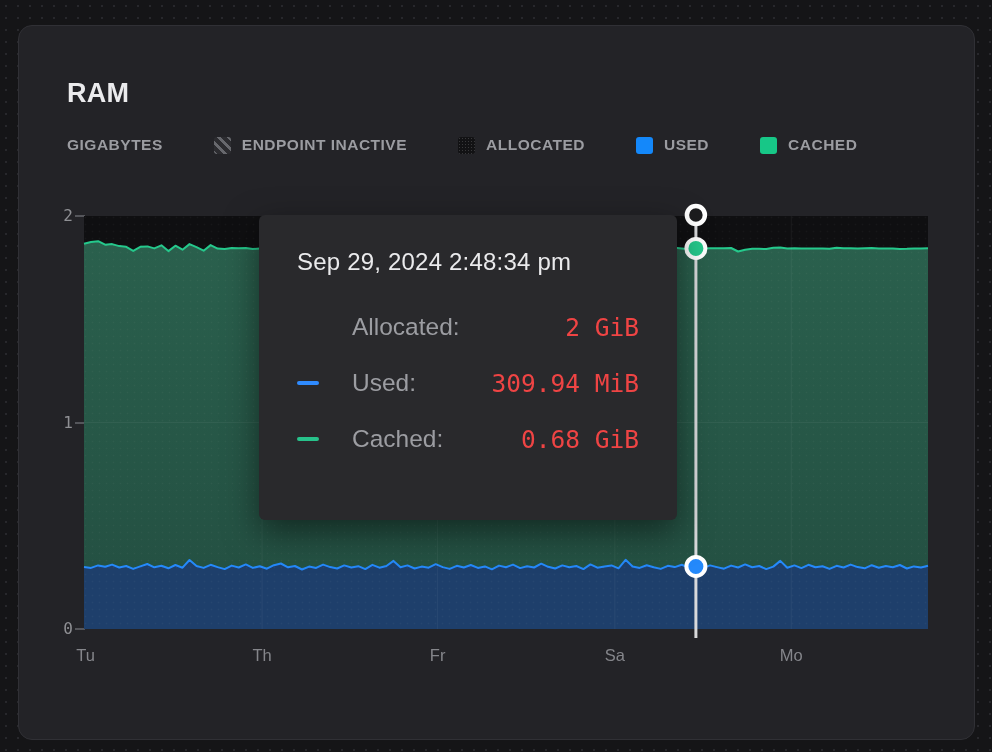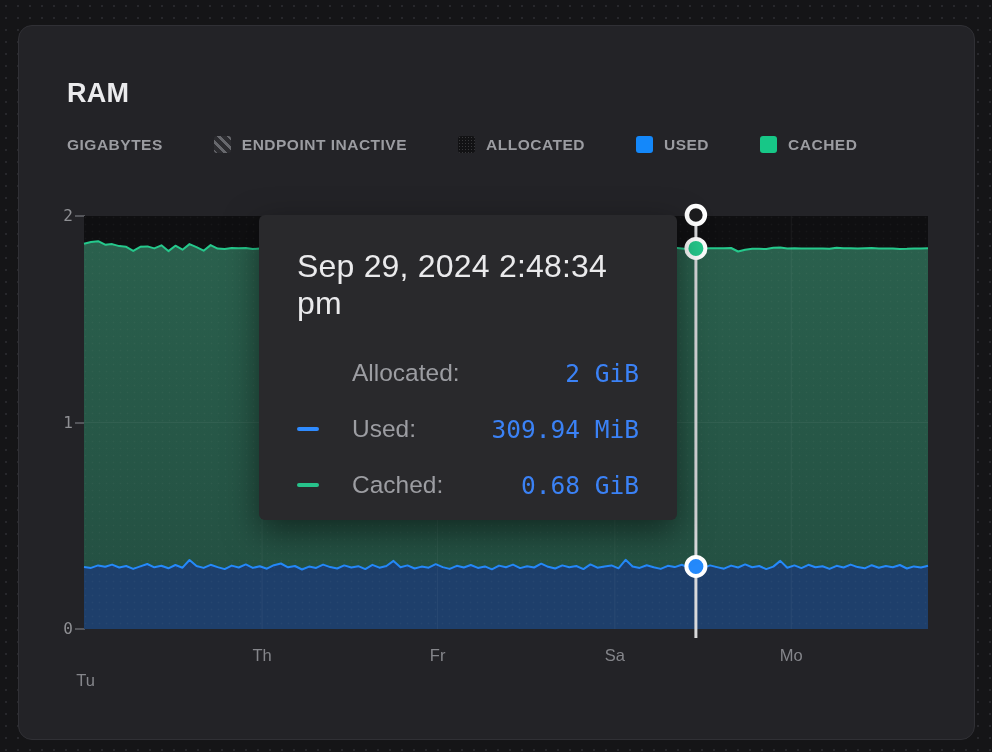--- a/index.html
+++ b/index.html
@@ -21,21 +21,21 @@
     position:absolute; left:48px; top:52px;
     font-size:27px; font-weight:600; color:#ebebed; letter-spacing:.2px;
   }
   .legend {
     position:absolute; left:48px; top:108px; height:22px;
     display:flex; align-items:center; gap:51px; white-space:nowrap;
   }
   .legend-unit, .legend-label {
     font-size:15.5px; font-weight:600; letter-spacing:.5px; color:#9b9ca1;
   }
-  .legend-item { display:flex; gap:11px; cursor:pointer; }
+  .legend-item { display:flex; align-items:center; gap:11px; cursor:pointer; }
   .swatch { width:17px; height:17px; border-radius:3px; flex:none; }
   .swatch-hatch {
     background:repeating-linear-gradient(45deg,#67686d 0 2.5px,#2c2c30 2.5px 7px);
   }
   .swatch-alloc {
     background-color:#121214;
     background-image:radial-gradient(rgba(255,255,255,.16) .8px, transparent .8px);
     background-size:3px 3px; background-position:0 6px;
   }
   
@@ -51,30 +51,30 @@
     position:absolute; top:619px; transform:translateX(-50%);
     font-size:16.5px; color:#85868b; line-height:20px;
   }
   
   .tooltip {
     position:absolute; left:240px; top:189px; width:418px; height:305px;
     background:#29292c; border-radius:6px; padding:33px 38px;
     box-shadow:0 12px 34px rgba(0,0,0,.5); z-index:5;
   }
   .tooltip-title {
-    font-size:32px; font-weight:500; color:#eaeaec; letter-spacing:.2px;
+    font-size:24px; font-weight:500; color:#eaeaec; letter-spacing:.2px;
     margin:0 0 35px 0;
   }
   .trow { display:flex; align-items:center; height:32px; margin-bottom:24px;gap:18px; }
   .trow-dash { width:22px; height:4.5px; border-radius:2.5px; margin-right:15px; flex:none; }
   .trow-dash.hidden { visibility:hidden; }
   .trow-label { font-size:24.5px; color:#9c9da2; }
   .trow-value {
     margin-left:auto; font-family:"DejaVu Sans Mono", monospace;
-    font-size:24.5px; color:#3b82f6; white-space:pre;
+    font-size:24.5px; color:#ef4444; white-space:pre;
   }
 </style>
 </head>
 <body>
 
 <div class="stage">
   <div class="card">
 
     <div class="card-title">RAM</div>
 
@@ -98,21 +98,21 @@
       </span>
     </div>
 
     <div id="axis-layer">
         <div class="ytick-label" style="top: 180px;">2</div>
         <div class="ytick-dash" style="top: 189px;"></div>
         <div class="ytick-label" style="top: 386.5px;">1</div>
         <div class="ytick-dash" style="top: 395.5px;"></div>
         <div class="ytick-label" style="top: 593px;">0</div>
         <div class="ytick-dash" style="top: 602px;"></div>
-        <div class="xtick-label" style="left: 66.688px; margin-top: 25px;">Tu</div>
+        <div class="xtick-label" style="left: 66.688px;">Tu</div>
         <div class="xtick-label" style="left: 243.084px;">Th</div>
         <div class="xtick-label" style="left: 418.636px;">Fr</div>
         <div class="xtick-label" style="left: 595.876px;">Sa</div>
         <div class="xtick-label" style="left: 772.272px;">Mo</div>
       </div>
 
     <div class="plot">
       <svg id="plot-svg" width="844" height="413" viewBox="0 0 844 413" xmlns="http://www.w3.org/2000/svg">
           <defs>
             <pattern id="dots" width="7" height="7" patternUnits="userSpaceOnUse">

